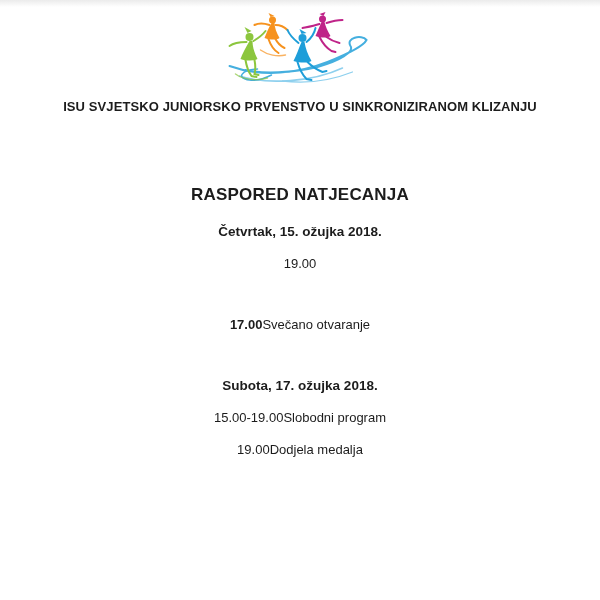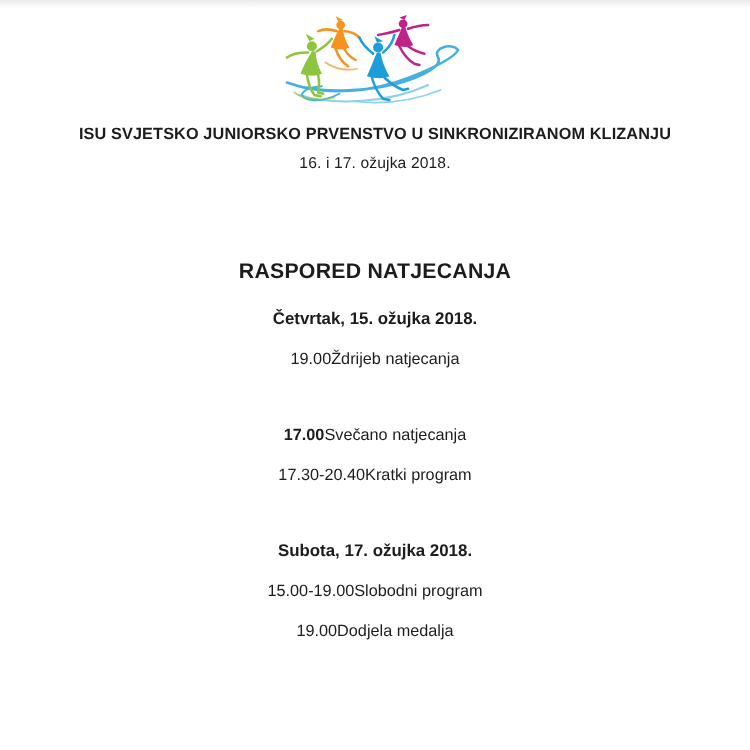--- a/index.html
+++ b/index.html
@@ -118,33 +118,31 @@
         </g>
         <circle cx="95" cy="7" r="3.5" stroke="none"></circle>
         <path stroke="none" d="M 96,4 L 98,0 L 92,2 Z"></path>
         <path stroke="none" d="M 94,10 C 92,15 90,19 88,24 C 94,26 100,26 103,24 C 100,19 98,14 97,10 Z"></path>
       </g>
     </svg>
   </div>
 
   <header class="doc-header">
     <div class="bold">ISU SVJETSKO JUNIORSKO PRVENSTVO U SINKRONIZIRANOM KLIZANJU</div>
-    <div>16. i 17. ožujka 2018.</div>
   </header>
 
   <h1 class="schedule-title">RASPORED NATJECANJA</h1>
 
   <section class="day first">
     <div class="line day-heading">Četvrtak, 15. ožujka 2018.</div>
-    <div class="line"><span>19.00</span> <span>Ždrijeb natjecanja</span></div>
+    <div class="line"><span>19.00</span> </div>
   </section>
 
   <section class="day">
-    <div class="line"><span class="t-bold">17.00</span> <span>Svečano natjecanja</span></div>
-    <div class="line"><span>17.30-20.40</span> <span>Kratki program</span></div>
+    <div class="line"><span class="t-bold">17.00</span> <span>Svečano otvaranje</span></div>
   </section>
 
   <section class="day">
     <div class="line day-heading">Subota, 17. ožujka 2018.</div>
     <div class="line"><span>15.00-19.00</span> <span>Slobodni program</span></div>
     <div class="line"><span>19.00</span> <span>Dodjela medalja</span></div>
   </section>
 </div>
 
 </body></html>

